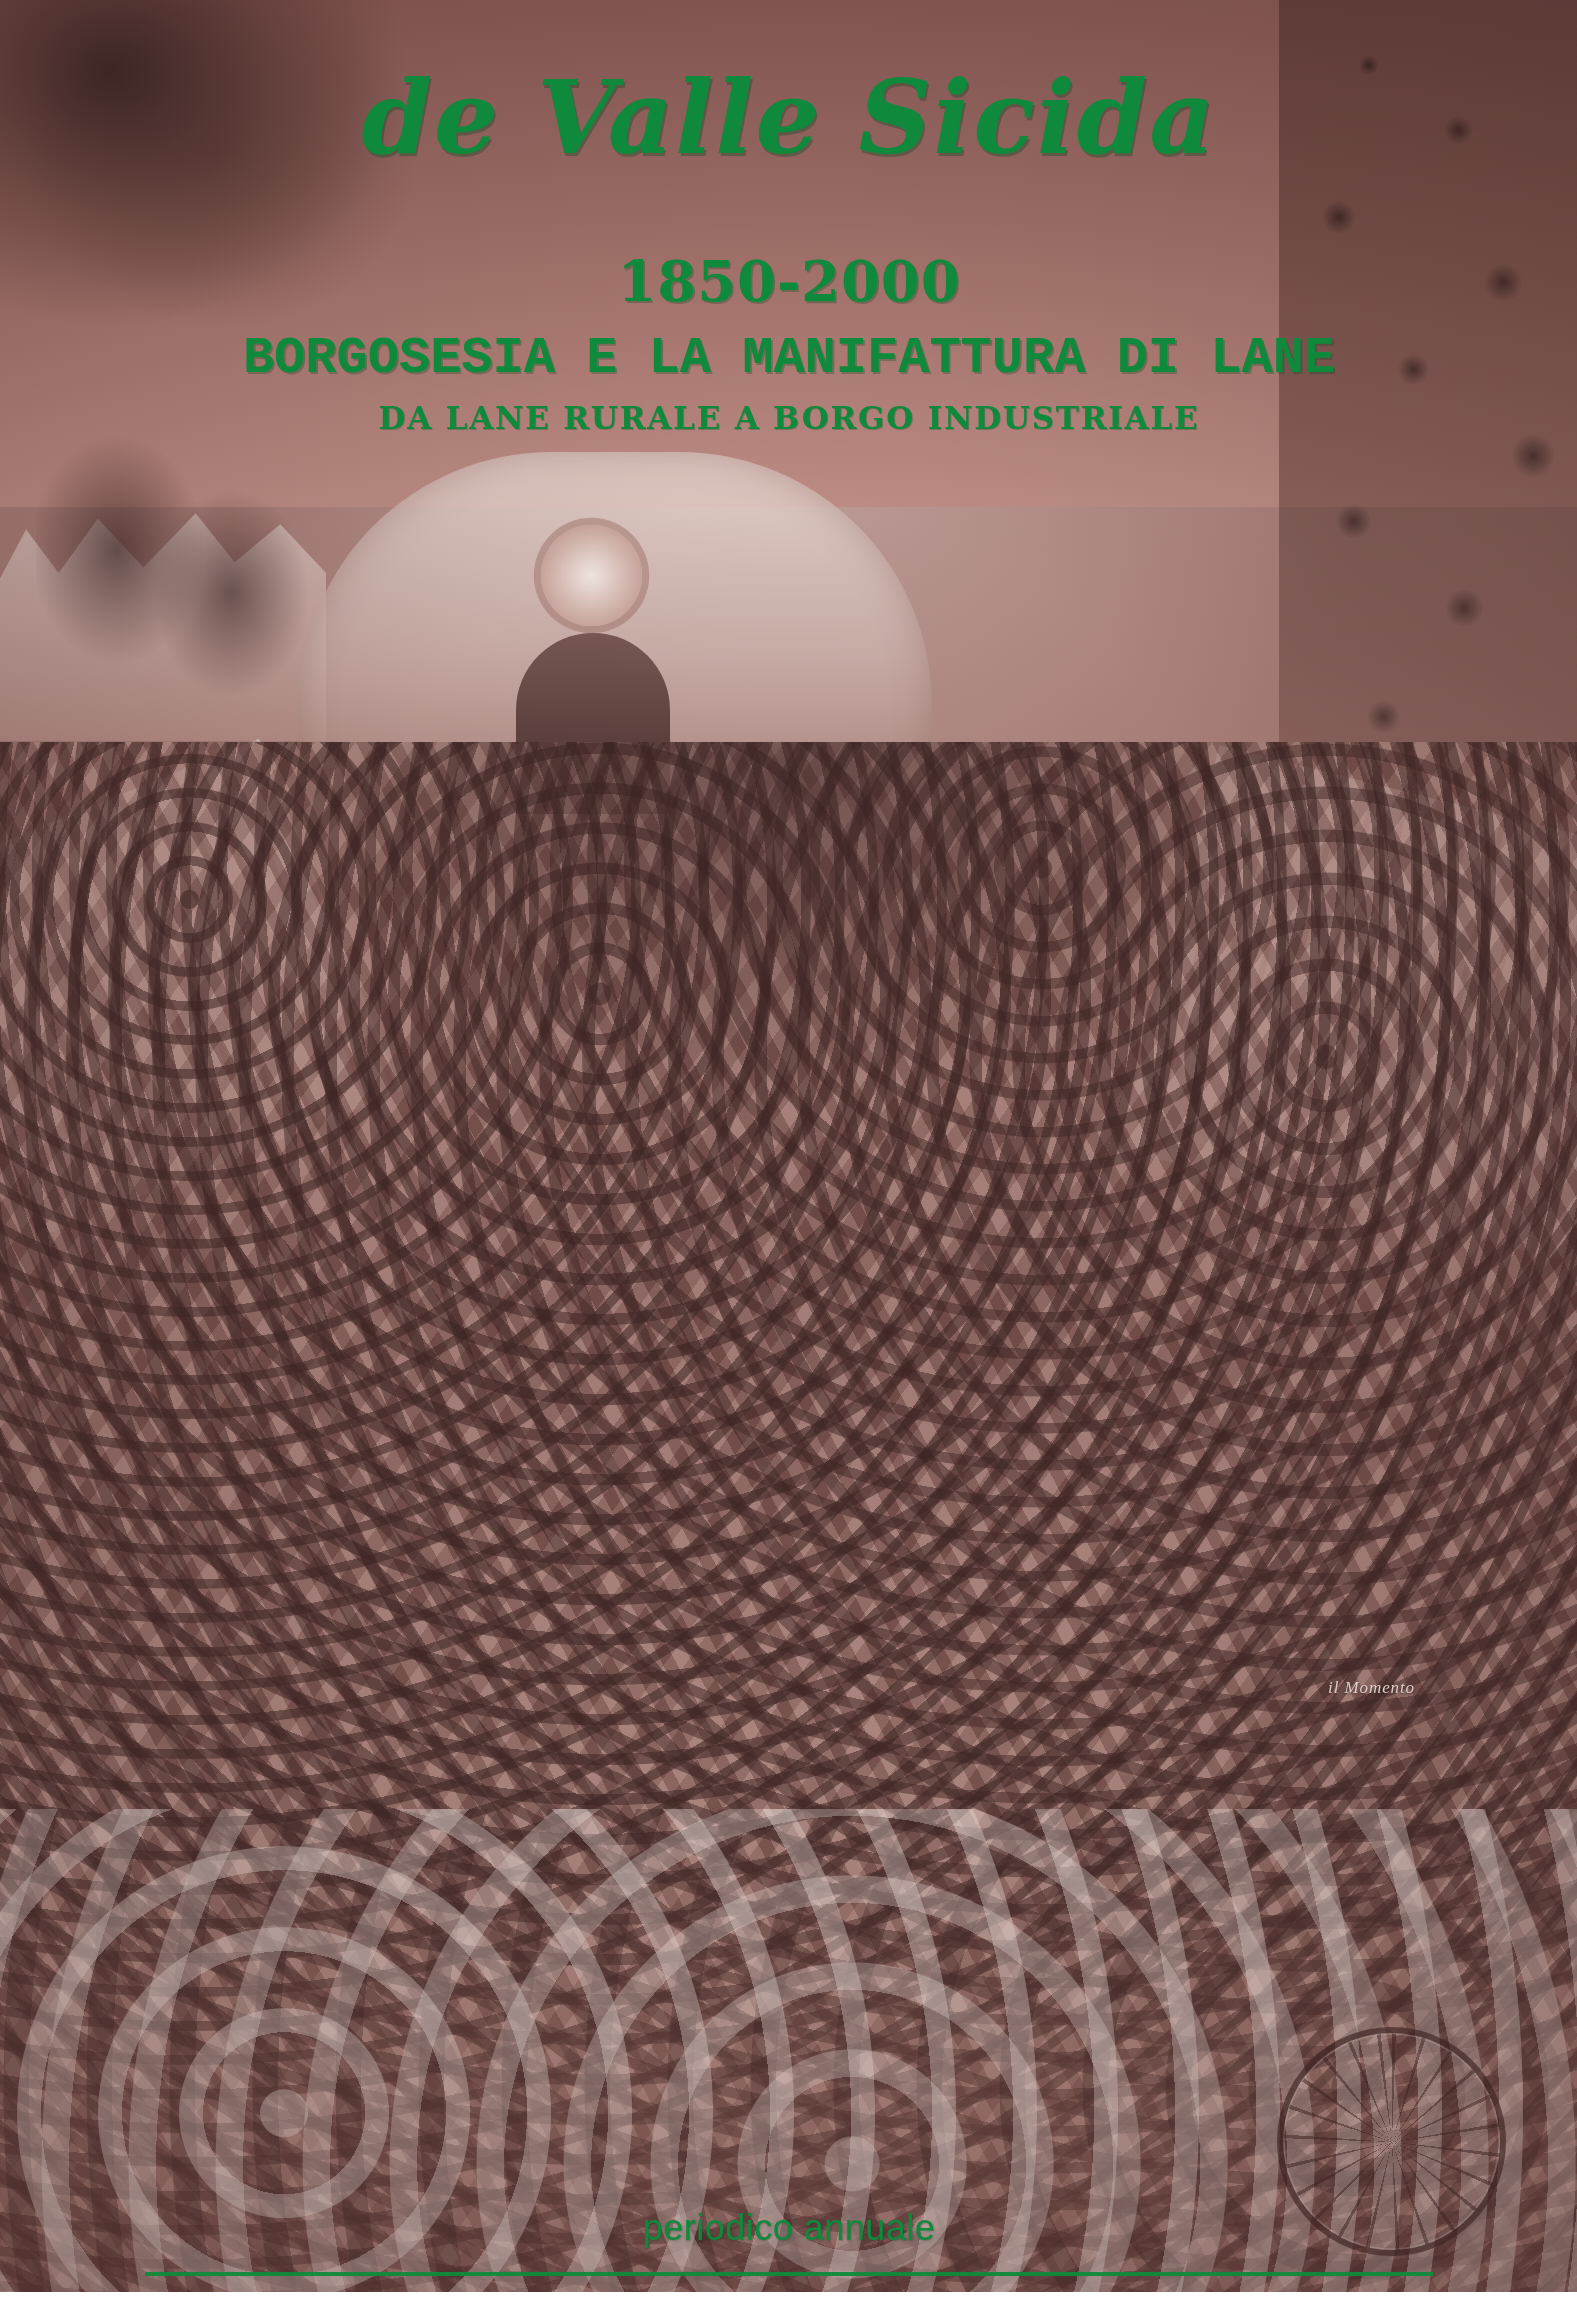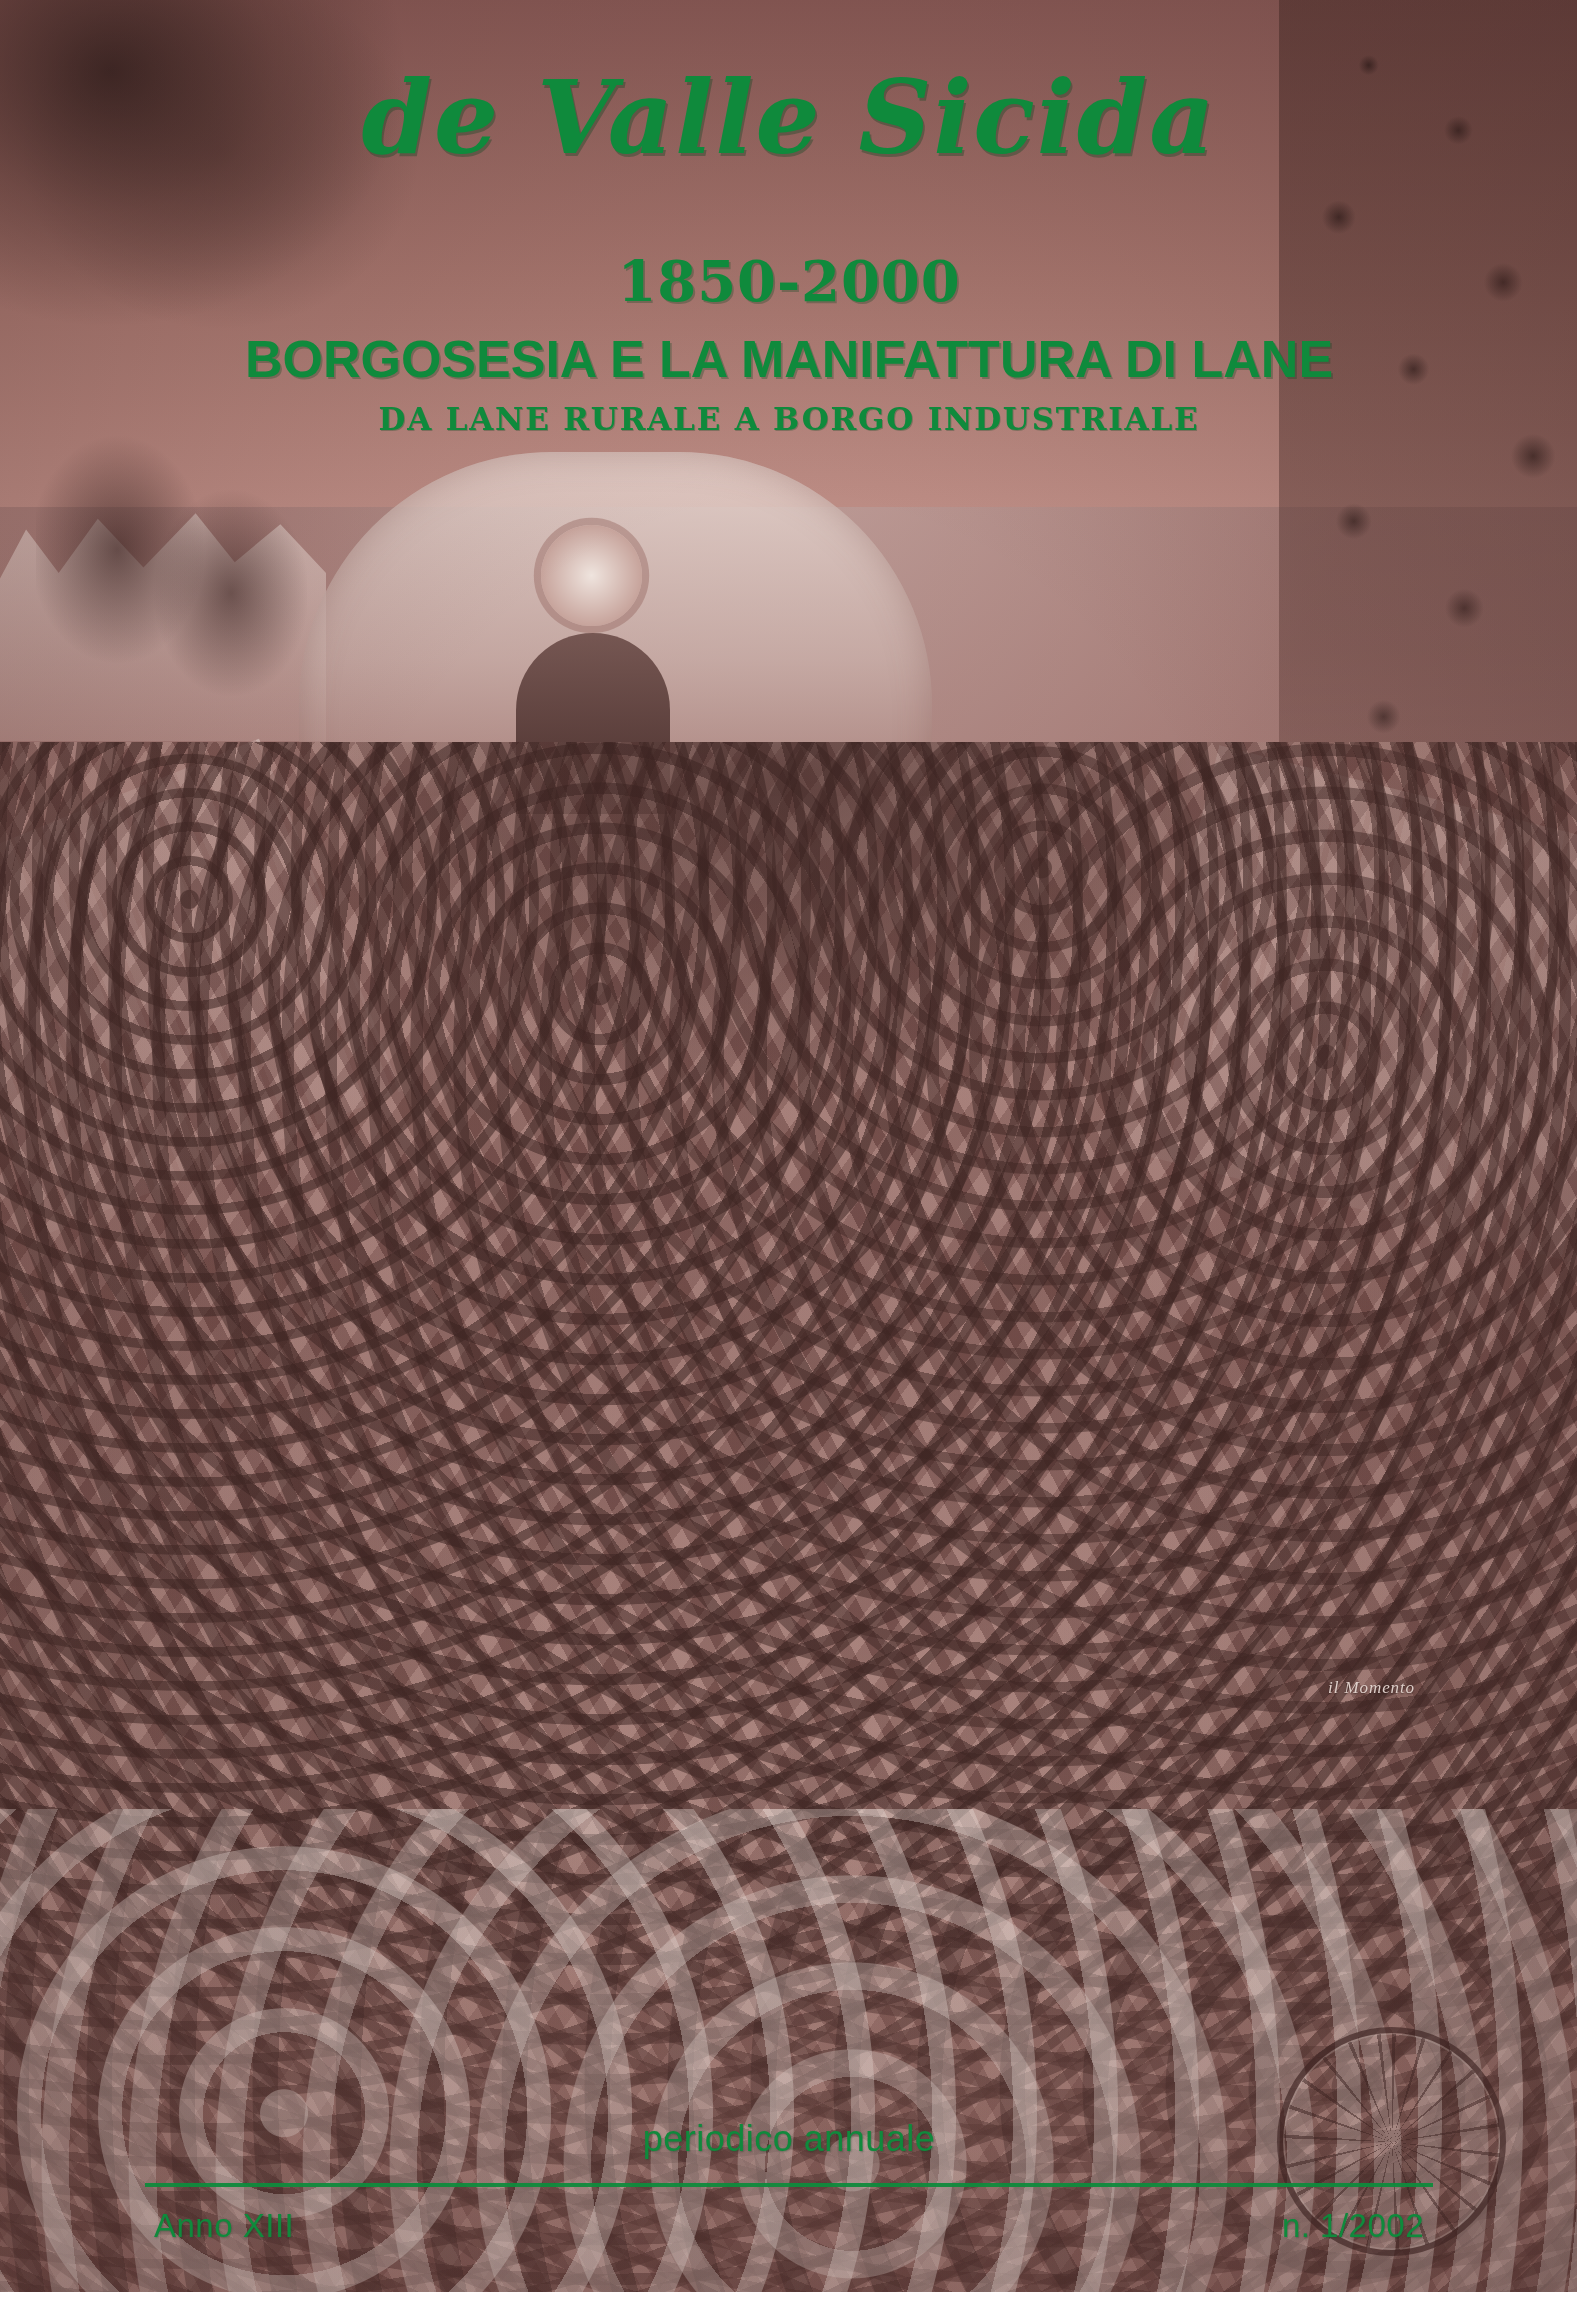--- a/index.html
+++ b/index.html
@@ -199,21 +199,21 @@
     color: #0f8a3c;
     font-family: "DejaVu Serif", serif;
     font-weight: bold;
     font-size: 56px;
     letter-spacing: 0.9px;
     text-shadow: 1.8px 1.8px 0 rgba(12,70,32,0.3);
   }
   .headline {
     margin-top: 14.5px;
     color: #0f8a3c;
-    font-family: Liberation Sans, sans-serif;
+    font-family: Liberation Mono, monospace;
     font-weight: bold;
     font-size: 52px;
     letter-spacing: 0px;
     text-shadow: 1.8px 1.8px 0 rgba(12,70,32,0.3);
     padding: 0 52px;
   }
   .subhead {
     margin-top: 12.7px;
     color: #0f8a3c;
     font-family: "DejaVu Serif", serif;
@@ -279,20 +279,16 @@
   <div class="titles">
     <div class="masthead">de Valle Sicida</div>
     <div class="years">1850-2000</div>
     <div class="headline">BORGOSESIA E LA MANIFATTURA DI LANE</div>
     <div class="subhead">DA LANE RURALE A BORGO INDUSTRIALE</div>
   </div>
 
   <div class="footer">
     <div class="line1">periodico annuale</div>
     <div class="rule"></div>
-    <div class="footer-meta">
-      <span>Anno XIII</span>
-      <span>n. 1/2002</span>
-    </div>
   </div>
 
 </div>
 
 
 </body></html>

